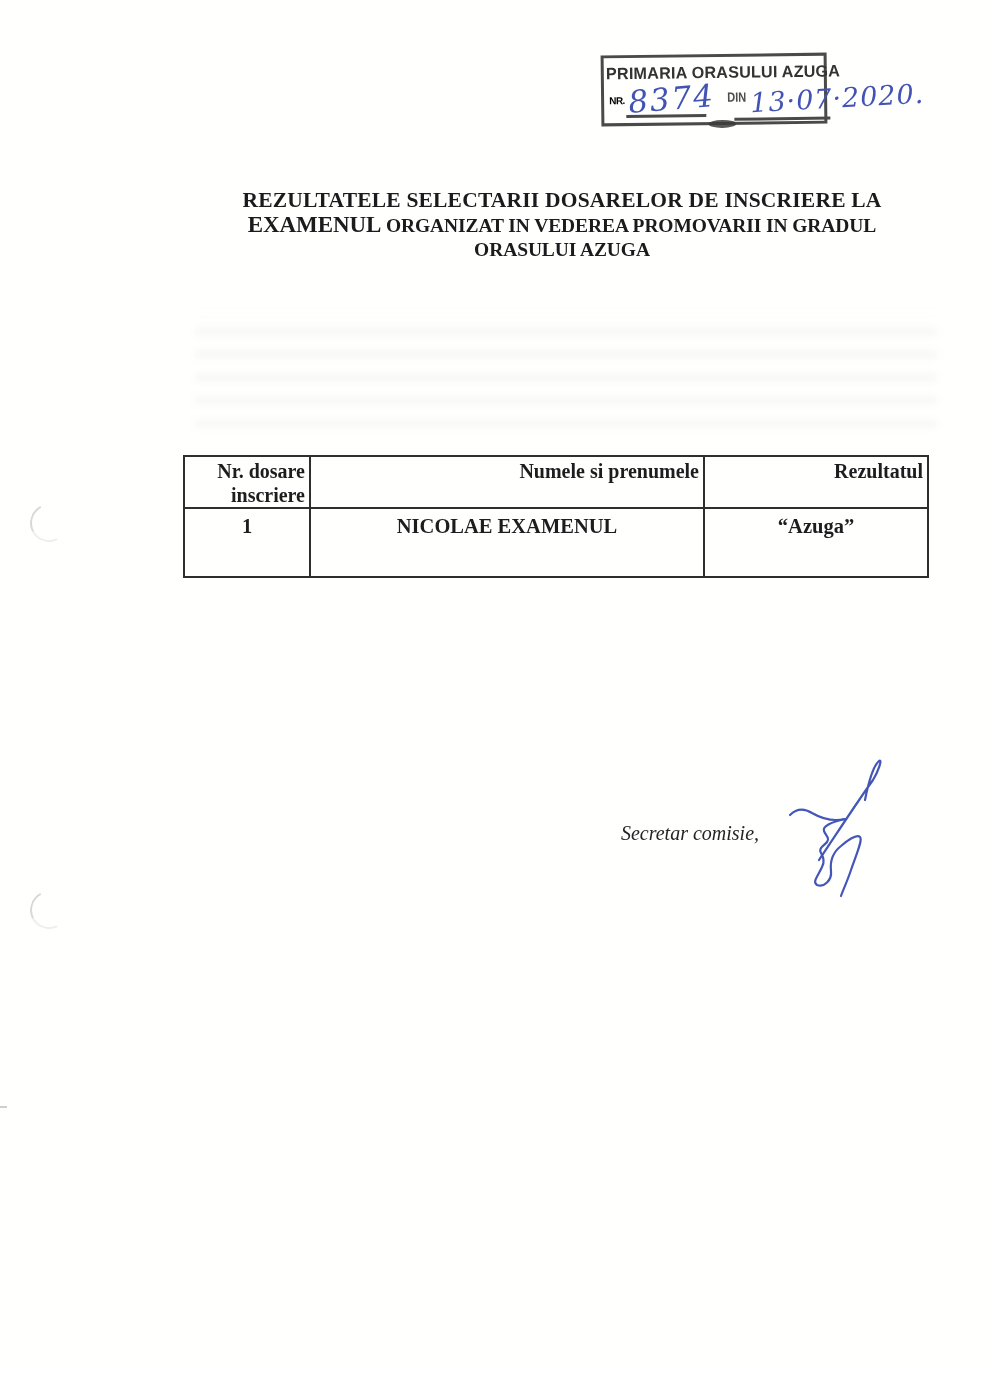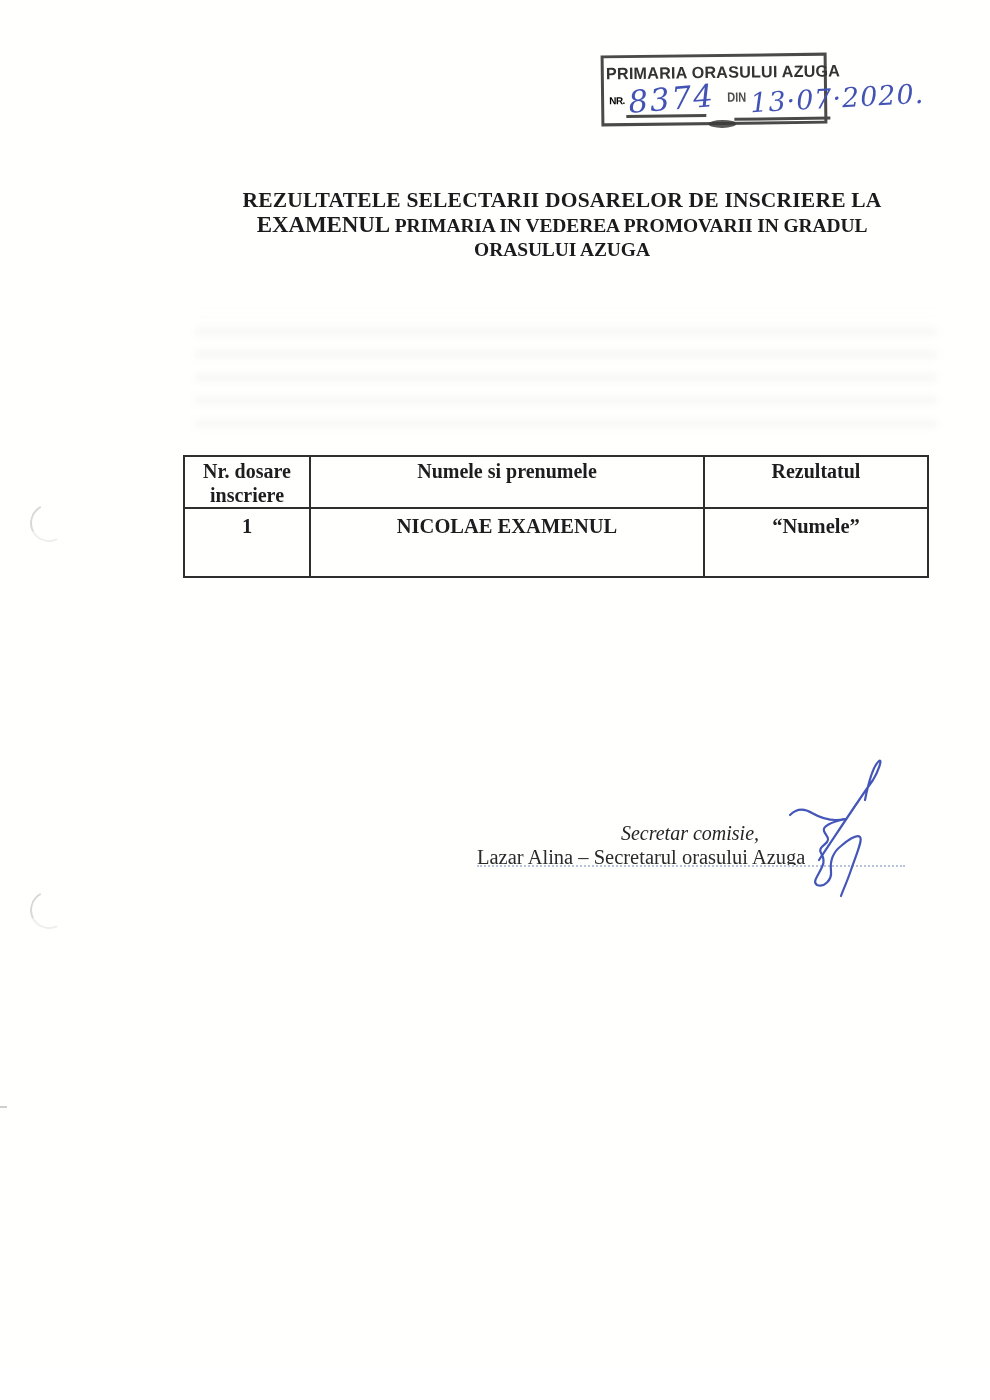--- a/index.html
+++ b/index.html
@@ -56,21 +56,21 @@
       rgba(125,125,130,.05) 0 9px, rgba(255,255,255,0) 9px 23px);
     filter:blur(3px);
   }
 
   
   .results { position:absolute; left:183px; top:455px; border-collapse:collapse; table-layout:fixed; }
   .results th, .results td {
     border:2.5px solid #2e2e2e; font-weight:700; vertical-align:top;
     text-align:center; padding:2px 4px 0; overflow:hidden;
   }
-  .results thead th { font-size:20px;   line-height:24px; height:48px; }
+  .results thead th { font-size:20px;   line-height:24px; height:48px;text-align:right; }
   .results tbody td { font-size:20.5px; line-height:24px; height:62px; padding-top:5px; }
 
   
   .sig-role {
     position:absolute; left:560px; top:822px; width:260px; text-align:center;
     font-size:20px; color:#242426;font-style:italic;
   }
   .sig-name-row {
     position:absolute; left:477px; top:847px; width:428px; height:18px;
     overflow:hidden; border-bottom:2px dotted rgba(125,145,195,.55);
@@ -107,21 +107,21 @@
       <span class="hand nr-value">8374</span>
       <span class="din-label">DIN</span>
       <span class="hand date-value">13·07·2020.</span>
     </div>
     <div class="stamp-u1"></div>
     <div class="stamp-u2"></div>
   </div>
 
   <div class="title">
     <div class="t-big">REZULTATELE SELECTARII DOSARELOR DE INSCRIERE LA</div>
-    <div class="t-small"><span class="t-lead">EXAMENUL</span><span> PRIMARIA IN VEDEREA PROMOVARII IN GRADUL</span></div>
+    <div class="t-small"><span class="t-lead">EXAMENUL</span><span> ORGANIZAT IN VEDEREA PROMOVARII IN GRADUL</span></div>
     <div class="t-small">ORASULUI AZUGA</div>
   </div>
 
   <div class="smudge"></div>
 
   <table class="results">
     <colgroup>
       <col style="width:126px">
         <col style="width:394px">
         <col style="width:224px">
@@ -130,29 +130,26 @@
       <tr>
         <th>Nr. dosare inscriere</th>
         <th>Numele si prenumele</th>
         <th>Rezultatul</th>
       </tr>
     </thead>
     <tbody>
       <tr>
         <td>1</td>
         <td>NICOLAE EXAMENUL</td>
-        <td>“Numele”</td>
+        <td>“Azuga”</td>
       </tr>
     </tbody>
   </table>
 
   <div class="sig-role">Secretar comisie,</div>
-  <div class="sig-name-row">
-    <span class="sig-name">Lazar Alina – Secretarul orasului Azuga</span>
-  </div>
 
   <svg class="sig-svg" width="140" height="155" viewBox="0 0 140 155">
     <path d="M 49 110 C 60 94, 85 55, 103 30 C 108 22, 113 8, 109 11 C 103 16, 98 35, 95 50" stroke="#4456b8"></path>
     <path d="M 20 65 C 26 59, 34 58, 42 63 C 54 70, 66 71, 75 69" stroke="#4456b8"></path>
     <path d="M 75 69 C 62 72, 52 76, 54 81 C 56 86, 60 88, 57 92 C 54 96, 48 98, 51 103 C 54 108, 55 112, 52 117 C 48 126, 42 132, 47 135 C 54 138, 62 130, 61 121 C 60 112, 62 103, 71 96 C 78 90, 87 84, 90 87 C 93 90, 86 105, 81 120 C 77 132, 73 140, 71 146" stroke="#4456b8"></path>
   </svg>
 
   <div class="punch punch-1"></div>
   <div class="punch punch-2"></div>
   <div class="edge-tick"></div>

